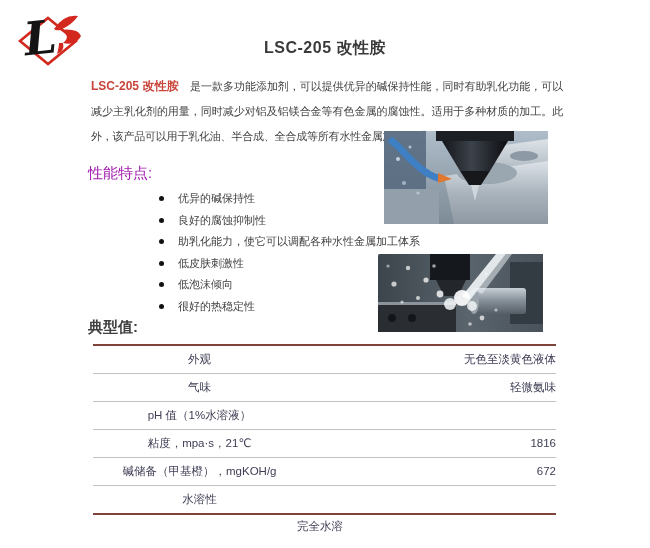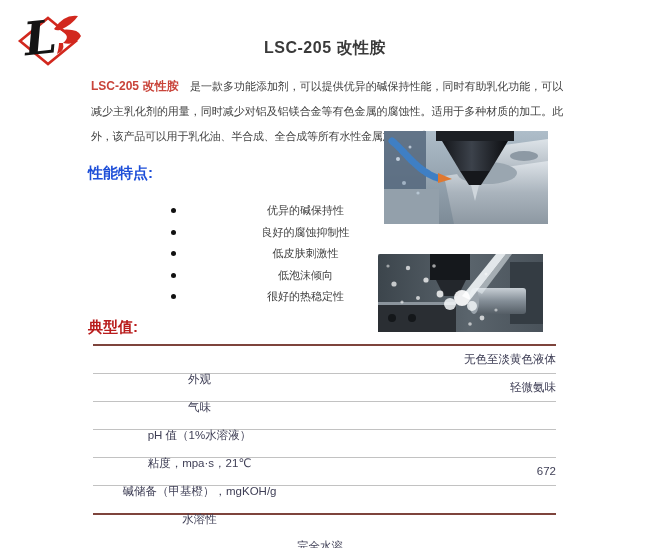--- a/index.html
+++ b/index.html
@@ -9,41 +9,41 @@
   .logo{position:absolute;left:14px;top:5px;width:76px;height:62px;}
 
   .doc-title{position:absolute;left:0;top:38px;width:100%;text-align:center;
     font-size:16px;font-weight:600;color:#3a3a3a;letter-spacing:.5px;}
 
   .intro{position:absolute;left:91px;top:74px;width:472px;
     font-size:11px;line-height:25px;color:#3f3f3f;text-align:justify;letter-spacing:-0.2px;}
   .intro .lead{color:#c9443a;font-weight:bold;font-size:12px;margin-right:11px;letter-spacing:0;}
 
   .features-heading{position:absolute;left:88px;top:164px;
-    font-size:15px;font-weight:bold;color:#1d4ed8;}
+    font-size:15px;font-weight:normal;color:#a21caf;}
   .features-list{position:absolute;left:155px;top:184px;width:250px;
-    margin:16px;padding:0;list-style:none;text-align:center;}
+    margin:4px;padding:0;list-style:none;}
   .features-list li{position:relative;padding-left:19px;height:21.5px;line-height:21.5px;
     font-size:11px;color:#3d3d3d;white-space:nowrap;}
   .features-list .dot{position:absolute;left:0;top:8px;width:5px;height:5px;
     border-radius:50%;background:#111;}
 
   .photo{position:absolute;display:block;}
   .photo-milling{left:384px;top:131px;width:164px;height:93px;}
   .photo-turning{left:378px;top:254px;width:165px;height:78px;}
 
   .typical-heading{position:absolute;left:88px;top:318px;
-    font-size:15px;font-weight:bold;color:#b91c1c;}
+    font-size:15px;font-weight:bold;color:#404040;}
 
   .tv-table{position:absolute;left:93px;top:344px;width:463px;
     border-top:2px solid #7e443c;border-bottom:2px solid #7e443c;}
   .trow{display:flex;height:27px;border-bottom:1px solid #c2c2c2;}
   .trow:last-child{border-bottom:none;flex-direction:column;}
   .trow .tlabel{width:46%;text-align:center;line-height:27px;
-    font-size:11.5px;color:#3e3e55;margin-top:20px;}
+    font-size:11.5px;color:#3e3e55;}
   .trow .tvalue{width:54%;text-align:right;line-height:27px;
     font-size:11.5px;color:#3e3e55;}
 </style>
 </head>
 <body>
 
 <div class="page">
 
   <svg class="logo" viewBox="0 0 76 62" aria-hidden="true">
     <polygon points="34,13 62,36 34,59 6,36" fill="none" stroke="#d2281e" stroke-width="2.6"></polygon>
@@ -56,20 +56,21 @@
   <div class="doc-title">LSC-205 改性胺</div>
 
   <div class="intro">
     <span class="lead">LSC-205 改性胺</span><span>是一款多功能添加剂，可以提供优异的碱保持性能，同时有助乳化功能，可以减少主乳化剂的用量，同时减少对铝及铝镁合金等有色金属的腐蚀性。适用于多种材质的加工。此外，该产品可以用于乳化油、半合成、全合成等所有水性金属加工体系。</span>
   </div>
 
   <div class="features-heading">性能特点:</div>
   <ul class="features-list">
     <li><span class="dot"></span><span>优异的碱保持性</span></li>
     <li><span class="dot"></span><span>良好的腐蚀抑制性</span></li>
+    <li><span class="dot"></span><span>助乳化能力，使它可以调配各种水性金属加工体系</span></li>
     <li><span class="dot"></span><span>低皮肤刺激性</span></li>
     <li><span class="dot"></span><span>低泡沫倾向</span></li>
     <li><span class="dot"></span><span>很好的热稳定性</span></li>
   </ul>
 
   <svg class="photo photo-milling" viewBox="0 0 164 93" aria-hidden="true">
     <defs>
       <linearGradient id="mbg" x1="0" y1="0" x2="0" y2="1">
         <stop offset="0" stop-color="#aebdc9"></stop>
           <stop offset="1" stop-color="#7d8b97"></stop>
@@ -156,20 +157,21 @@
     </div>
     <div class="trow">
       <div class="tlabel">气味</div>
       <div class="tvalue">轻微氨味</div>
     </div>
     <div class="trow">
       <div class="tlabel">pH 值（1%水溶液）</div>
     </div>
     <div class="trow">
       <div class="tlabel">粘度，mpa·s，21℃</div>
+      <div class="tvalue">1816</div>
     </div>
     <div class="trow">
       <div class="tlabel">碱储备（甲基橙），mgKOH/g</div>
       <div class="tvalue">672</div>
     </div>
     <div class="trow">
       <div class="tlabel">水溶性</div>
       <div class="tvalue">完全水溶</div>
     </div>
   </div>

